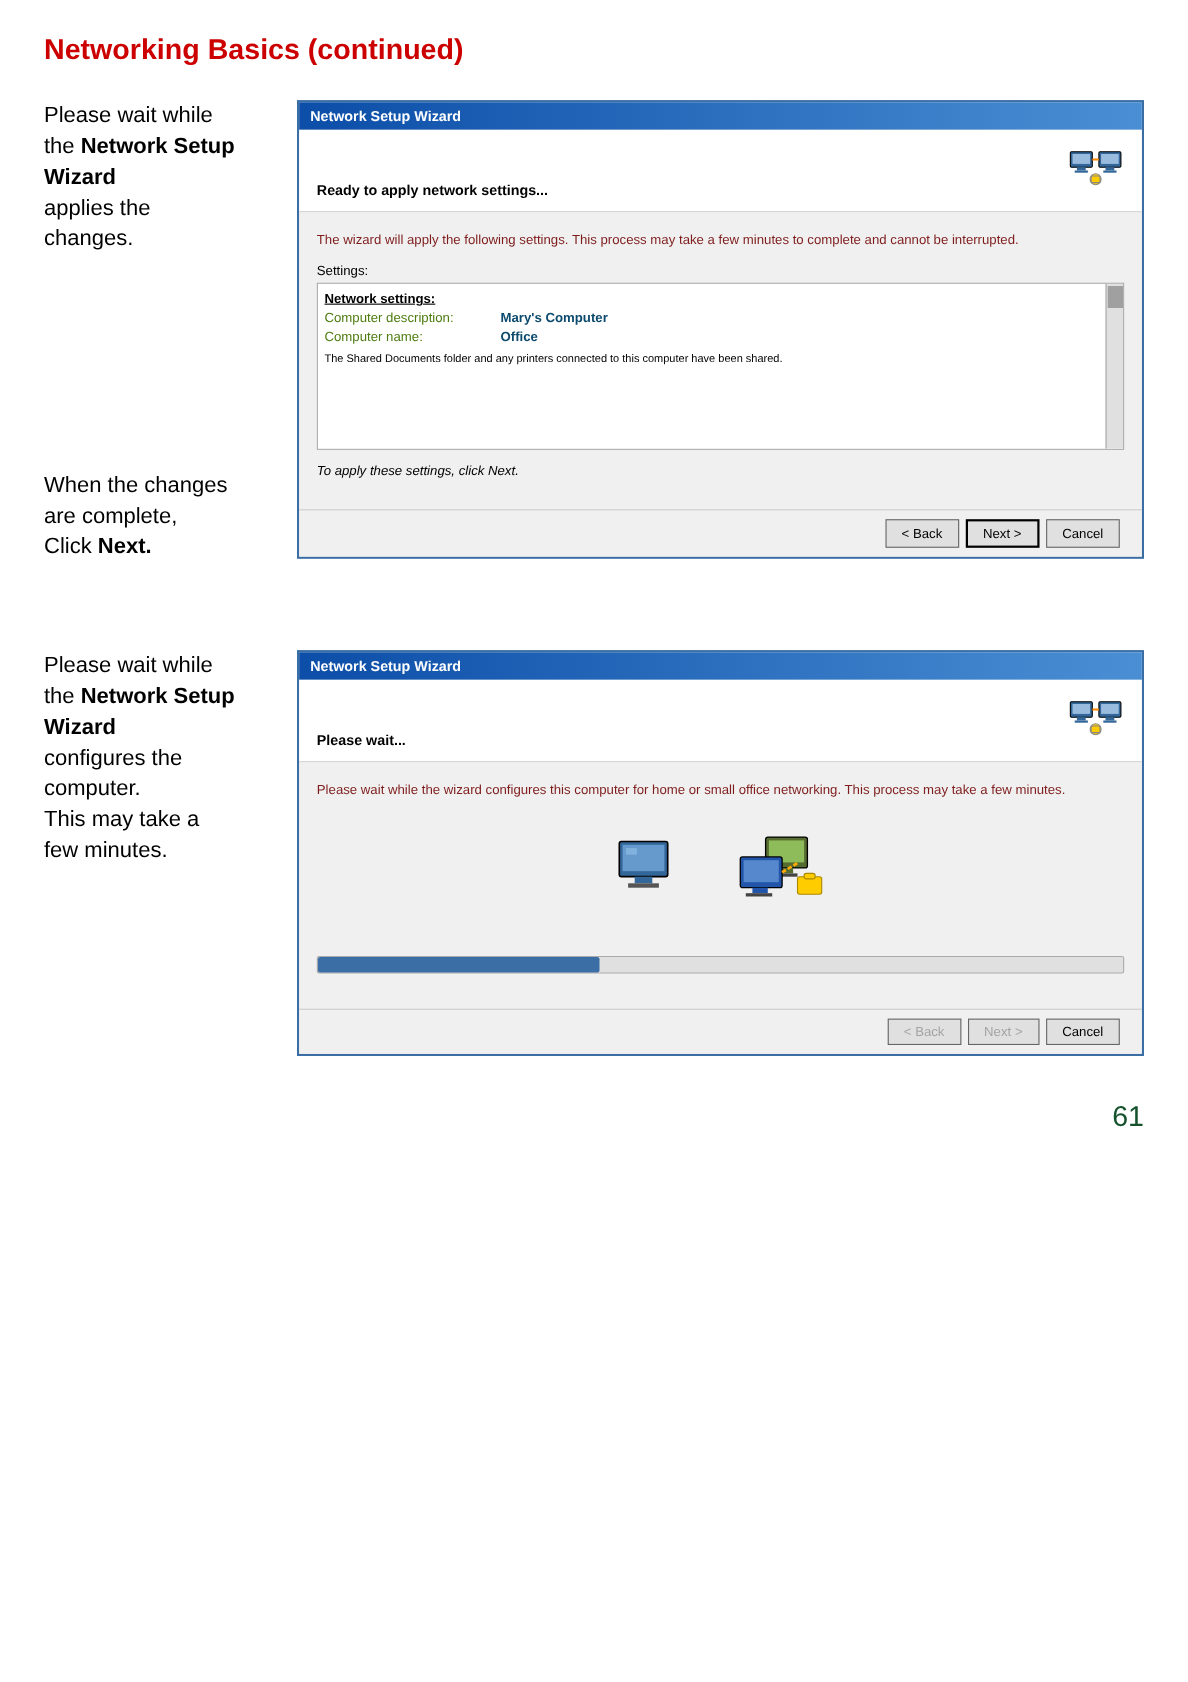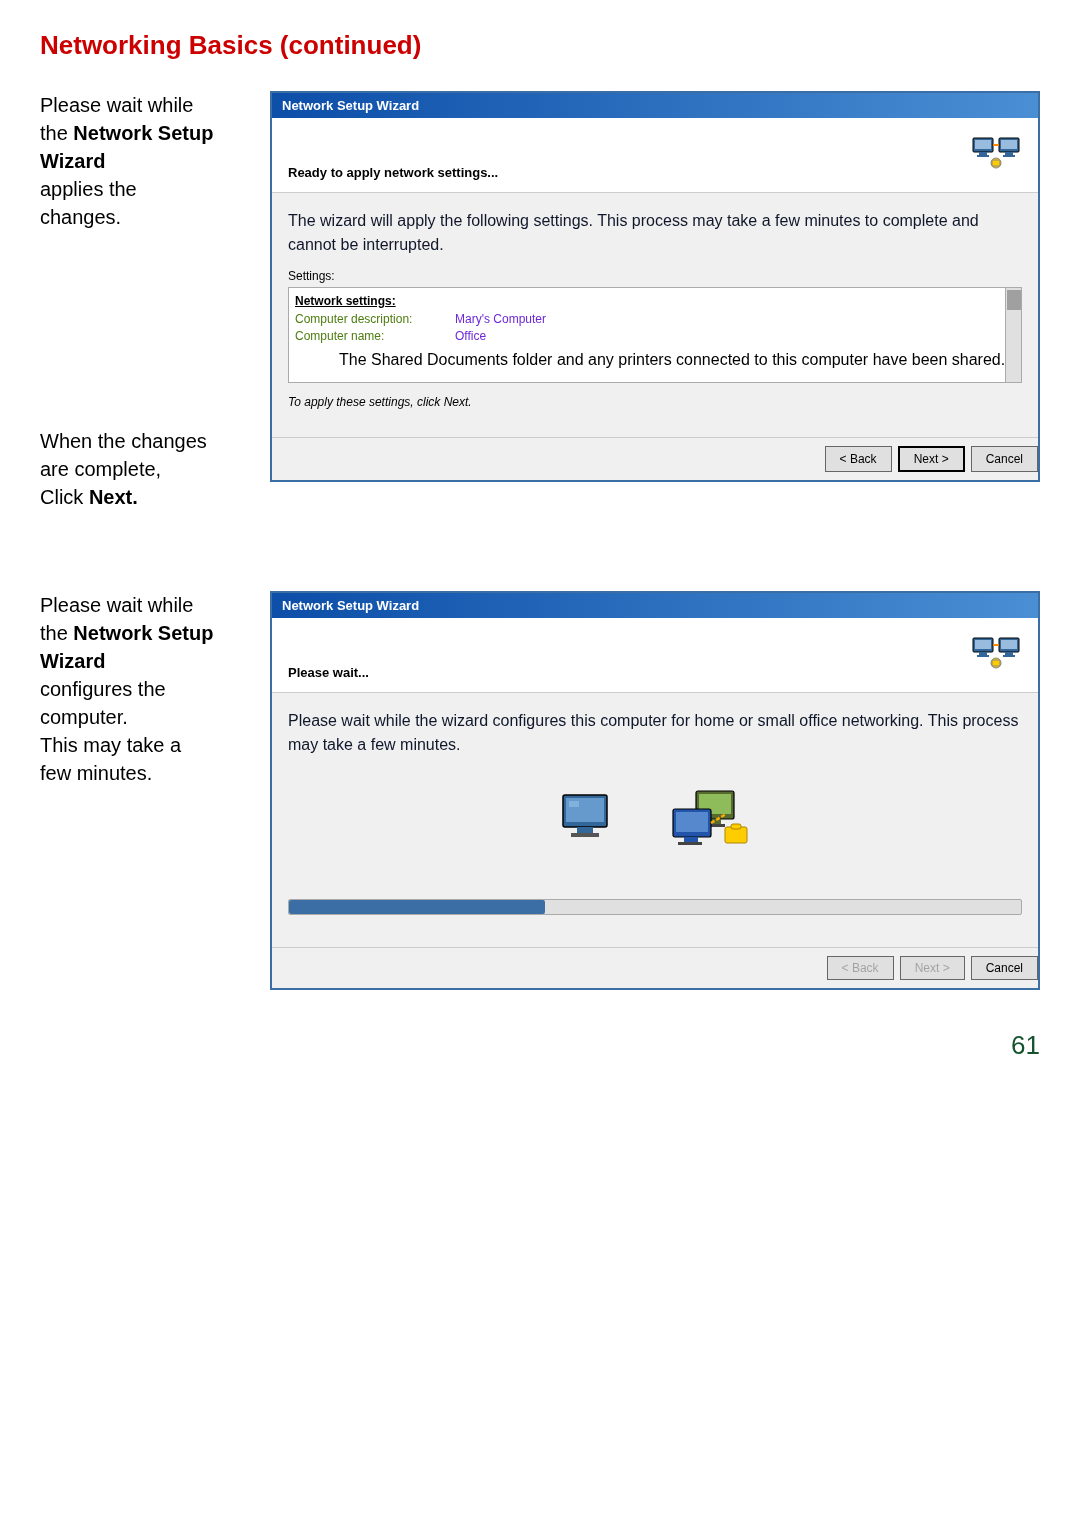--- a/index.html
+++ b/index.html
@@ -75,36 +75,36 @@
       height: 50px;
       flex-shrink: 0;
     }
 
     .wizard-body {
       background: #f0f0f0;
       padding: 16px;
     }
 
     .wizard-description {
-      font-size: 16px;
-      color: #0f172a;
+      font-size: 12px;
+      color: #7f1d1d;
       margin-bottom: 12px;
       line-height: 1.5;
     }
 
     .settings-label {
       font-size: 12px;
       font-weight: normal;
       margin-bottom: 4px;
     }
 
     .settings-box {
       border: 1px solid #aaa;
       background: #fff;
-      height: 96px;
+      height: 152px;
       overflow: hidden;
       font-size: 12px;
       padding: 6px;
       margin-bottom: 12px;
       position: relative;
     }
 
     .settings-box .scrollbar {
       position: absolute;
       right: 0;
@@ -130,39 +130,39 @@
       gap: 20px;
       margin: 3px 0;
     }
 
     .settings-key {
       color: #4d7c0f;
       min-width: 140px;
     }
 
     .settings-val {
-      color: #6d28d9;
-      font-weight: normal;
+      color: #0c4a6e;
+      font-weight: bold;
     }
 
     .settings-section-title {
       font-weight: bold;
       margin-bottom: 4px;
       text-decoration: underline;
     }
 
     .apply-text {
       font-size: 12px;
       margin-bottom: 12px;
       font-style: italic;
     }
 
     .wizard-footer {
       background: #f0f0f0;
-      padding: 8px 0;
+      padding: 8px 20px;
       display: flex;
       justify-content: flex-end;
       gap: 6px;
       border-top: 1px solid #ccc;
     }
 
     .btn {
       font-size: 12px;
       padding: 4px 14px;
       border: 1px solid #666;
@@ -239,21 +239,21 @@
       <div class="settings-box">
         <div class="settings-section-title">Network settings:</div>
         <div class="settings-row">
           <span class="settings-key">Computer description:</span>
           <span class="settings-val">Mary's Computer</span>
         </div>
         <div class="settings-row">
           <span class="settings-key">Computer name:</span>
           <span class="settings-val">Office</span>
         </div>
-        <div style="margin-top:8px; font-size:16px;margin-left:44px;">The Shared Documents folder and any printers connected to this computer have been shared.</div>
+        <div style="margin-top:8px; font-size:10px;">The Shared Documents folder and any printers connected to this computer have been shared.</div>
         <div class="scrollbar">
           <div class="scrollbar-thumb"></div>
         </div>
       </div>
       <div class="apply-text">To apply these settings, click Next.</div>
     </div>
     <div class="wizard-footer">
       <button class="btn">&lt; Back</button>
       <button class="btn btn-highlighted">Next &gt;</button>
       <button class="btn">Cancel</button>

